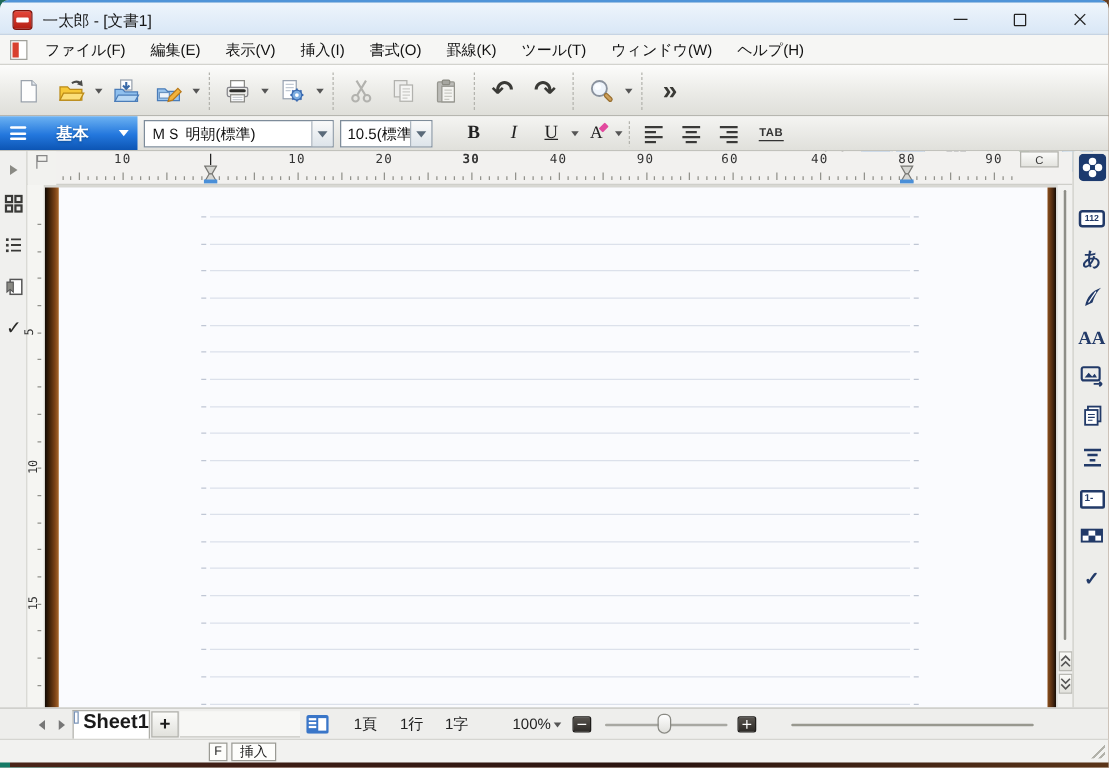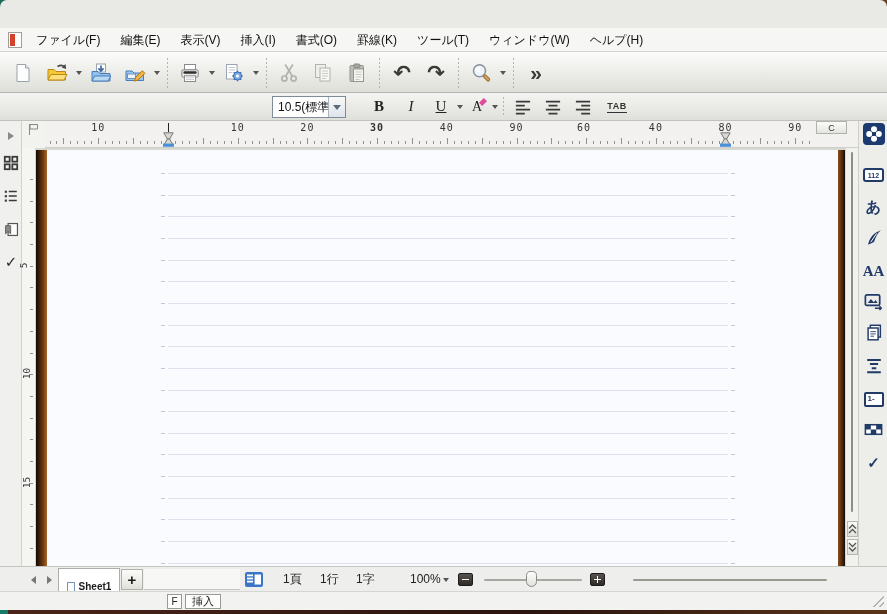--- a/index.html
+++ b/index.html
@@ -125,21 +125,21 @@
   .sb-glyph{font-size:15px;font-weight:bold;color:#223a68;font-family:"Liberation Serif","DejaVu Serif",serif;}
   .sb-badge{width:21px;height:14px;border:2px solid #223a68;border-radius:3px;font-size:7px;font-weight:bold;color:#223a68;display:flex;align-items:center;justify-content:center;background:#fff;}
   .sb-numbox{width:20px;height:15px;border:2px solid #223a68;border-radius:2px;font-size:8px;font-weight:bold;color:#223a68;display:flex;align-items:flex-start;justify-content:flex-start;padding:0 2px;background:#fff;}
 
   
   #tabbar{left:0;top:566px;width:887px;height:25px;background:#eeeeec;border-top:1px solid #c6c6c1;}
   .nav-arr{position:absolute;top:4px;width:15px;height:17px;display:flex;align-items:center;justify-content:center;}
   #nav-left{left:26px;} #nav-right{left:42px;}
   .tri-l{width:0;height:0;border-top:4px solid transparent;border-bottom:4px solid transparent;border-right:5px solid #777;}
   .tri-r{width:0;height:0;border-top:4px solid transparent;border-bottom:4px solid transparent;border-left:5px solid #777;}
-  #sheet-tab{position:absolute;left:58px;top:1px;width:62px;height:24px;background:#fff;border:1px solid #aeaea8;border-bottom:none;display:flex;align-items:flex-end;justify-content:center;gap:4px;font-size:10px;font-weight:bold;color:#1a1a1a;}
+  #sheet-tab{position:absolute;left:58px;top:1px;width:62px;height:24px;background:#fff;border:1px solid #aeaea8;border-bottom:none;display:flex;align-items:flex-start;justify-content:center;gap:4px;font-size:16px;font-weight:bold;color:#1a1a1a;}
   #sheet-doc-icon{width:8px;height:10px;background:#fdfdff;border:1px solid #7a94b8;}
   #add-sheet{position:absolute;left:121px;top:2px;width:22px;height:21px;background:linear-gradient(#fbfbf9,#e1e1dc);border:1px solid #b0b0aa;display:flex;align-items:center;justify-content:center;font-size:15px;font-weight:bold;color:#1a1a1a;}
   #tabstrip-rest{position:absolute;left:144px;top:2px;width:96px;height:21px;background:#f7f7f5;border-bottom:1px solid #c6c6c1;}
   #panel-icon{position:absolute;left:245px;top:5px;}
   .count-label{position:absolute;top:0;height:25px;line-height:25px;font-size:12px;color:#222;}
   #page-count{left:283px;} #line-count{left:320px;} #char-count{left:356px;}
   #zoom-label{left:410px;}
   #zoom-drop{position:absolute;left:443px;top:11px;width:0;height:0;border-left:3.5px solid transparent;border-right:3.5px solid transparent;border-top:4px solid #555;}
   .zoom-sq{position:absolute;top:6px;width:15px;height:13px;background:linear-gradient(#57534e,#2e2b28);border:1px solid #1e1c1a;border-radius:2px;display:flex;align-items:center;justify-content:center;}
   #zoom-minus{left:458px;} #zoom-plus{left:590px;}
@@ -158,20 +158,38 @@
   #mode-btn{left:185px;width:36px;font-size:11px;}
   #grip{position:absolute;right:3px;bottom:3px;width:13px;height:13px;background:repeating-linear-gradient(135deg,transparent 0 2.5px,#b2b2aa 2.5px 4px);clip-path:polygon(100% 0,100% 100%,0 100%);}
 
   #bottomedge{left:0;top:610px;width:887px;height:4px;background:linear-gradient(90deg,#157a66 0 8px,#4a2418 8px,#2a1410 60%,#5a3418);}
 </style>
 </head>
 <body>
 
 <div id="window">
 
+  <div id="titlebar" class="abs">
+    <div id="app-icon" class="abs">
+        <span></span>
+      </div>
+    <div id="win-title" class="abs">一太郎 - [文書1]</div>
+    <div id="btn-min" class="abs cap-btn">
+        <span class="glyph-min"></span>
+      </div>
+    <div id="btn-max" class="abs cap-btn">
+        <span class="glyph-max"></span>
+      </div>
+    <div id="btn-close" class="abs cap-btn">
+        <span class="glyph-x">
+          <i></i>
+          <i></i>
+        </span>
+      </div>
+  </div>
 
   <div id="menubar" class="abs">
     <div id="menu-doc-icon" class="abs">
         <span></span>
       </div>
     <div id="menu-items">
         <span class="menu-item">ファイル(F)</span>
         <span class="menu-item">編集(E)</span>
         <span class="menu-item">表示(V)</span>
         <span class="menu-item">挿入(I)</span>
@@ -330,20 +348,35 @@
               <path d="M3 12h7l2 2h9v6H3z" fill="#f0c040" stroke="#b8860b"></path>
               <circle cx="15.5" cy="8" r="5" fill="#3fae49" stroke="#2a8034"></circle>
               <ellipse cx="13.8" cy="6.2" rx="1.8" ry="1.2" fill="#9fe2a6"></ellipse>
             </svg></span>
         </div>
     </div>
     <div id="help-btn" class="abs">?</div>
   </div>
 
   <div id="formatbar" class="abs">
+    <div id="style-block" class="abs">
+      <span id="hamburger">
+          <i></i>
+          <i></i>
+          <i></i>
+        </span>
+      <span id="style-name">基本</span>
+      <span id="style-drop"></span>
+    </div>
+    <div id="font-combo" class="abs combo">
+      <span class="combo-text">ＭＳ 明朝(標準)</span>
+      <span class="combo-arrow">
+          <i></i>
+        </span>
+    </div>
     <div id="size-combo" class="abs combo">
       <span class="combo-text">10.5(標準)</span>
       <span class="combo-arrow">
           <i></i>
         </span>
     </div>
     <div id="b-btn" class="abs fbtn">B</div>
     <div id="i-btn" class="abs fbtn">I</div>
     <div id="u-btn" class="abs fbtn">U</div>
     <div id="u-drop" class="abs fdrop">

